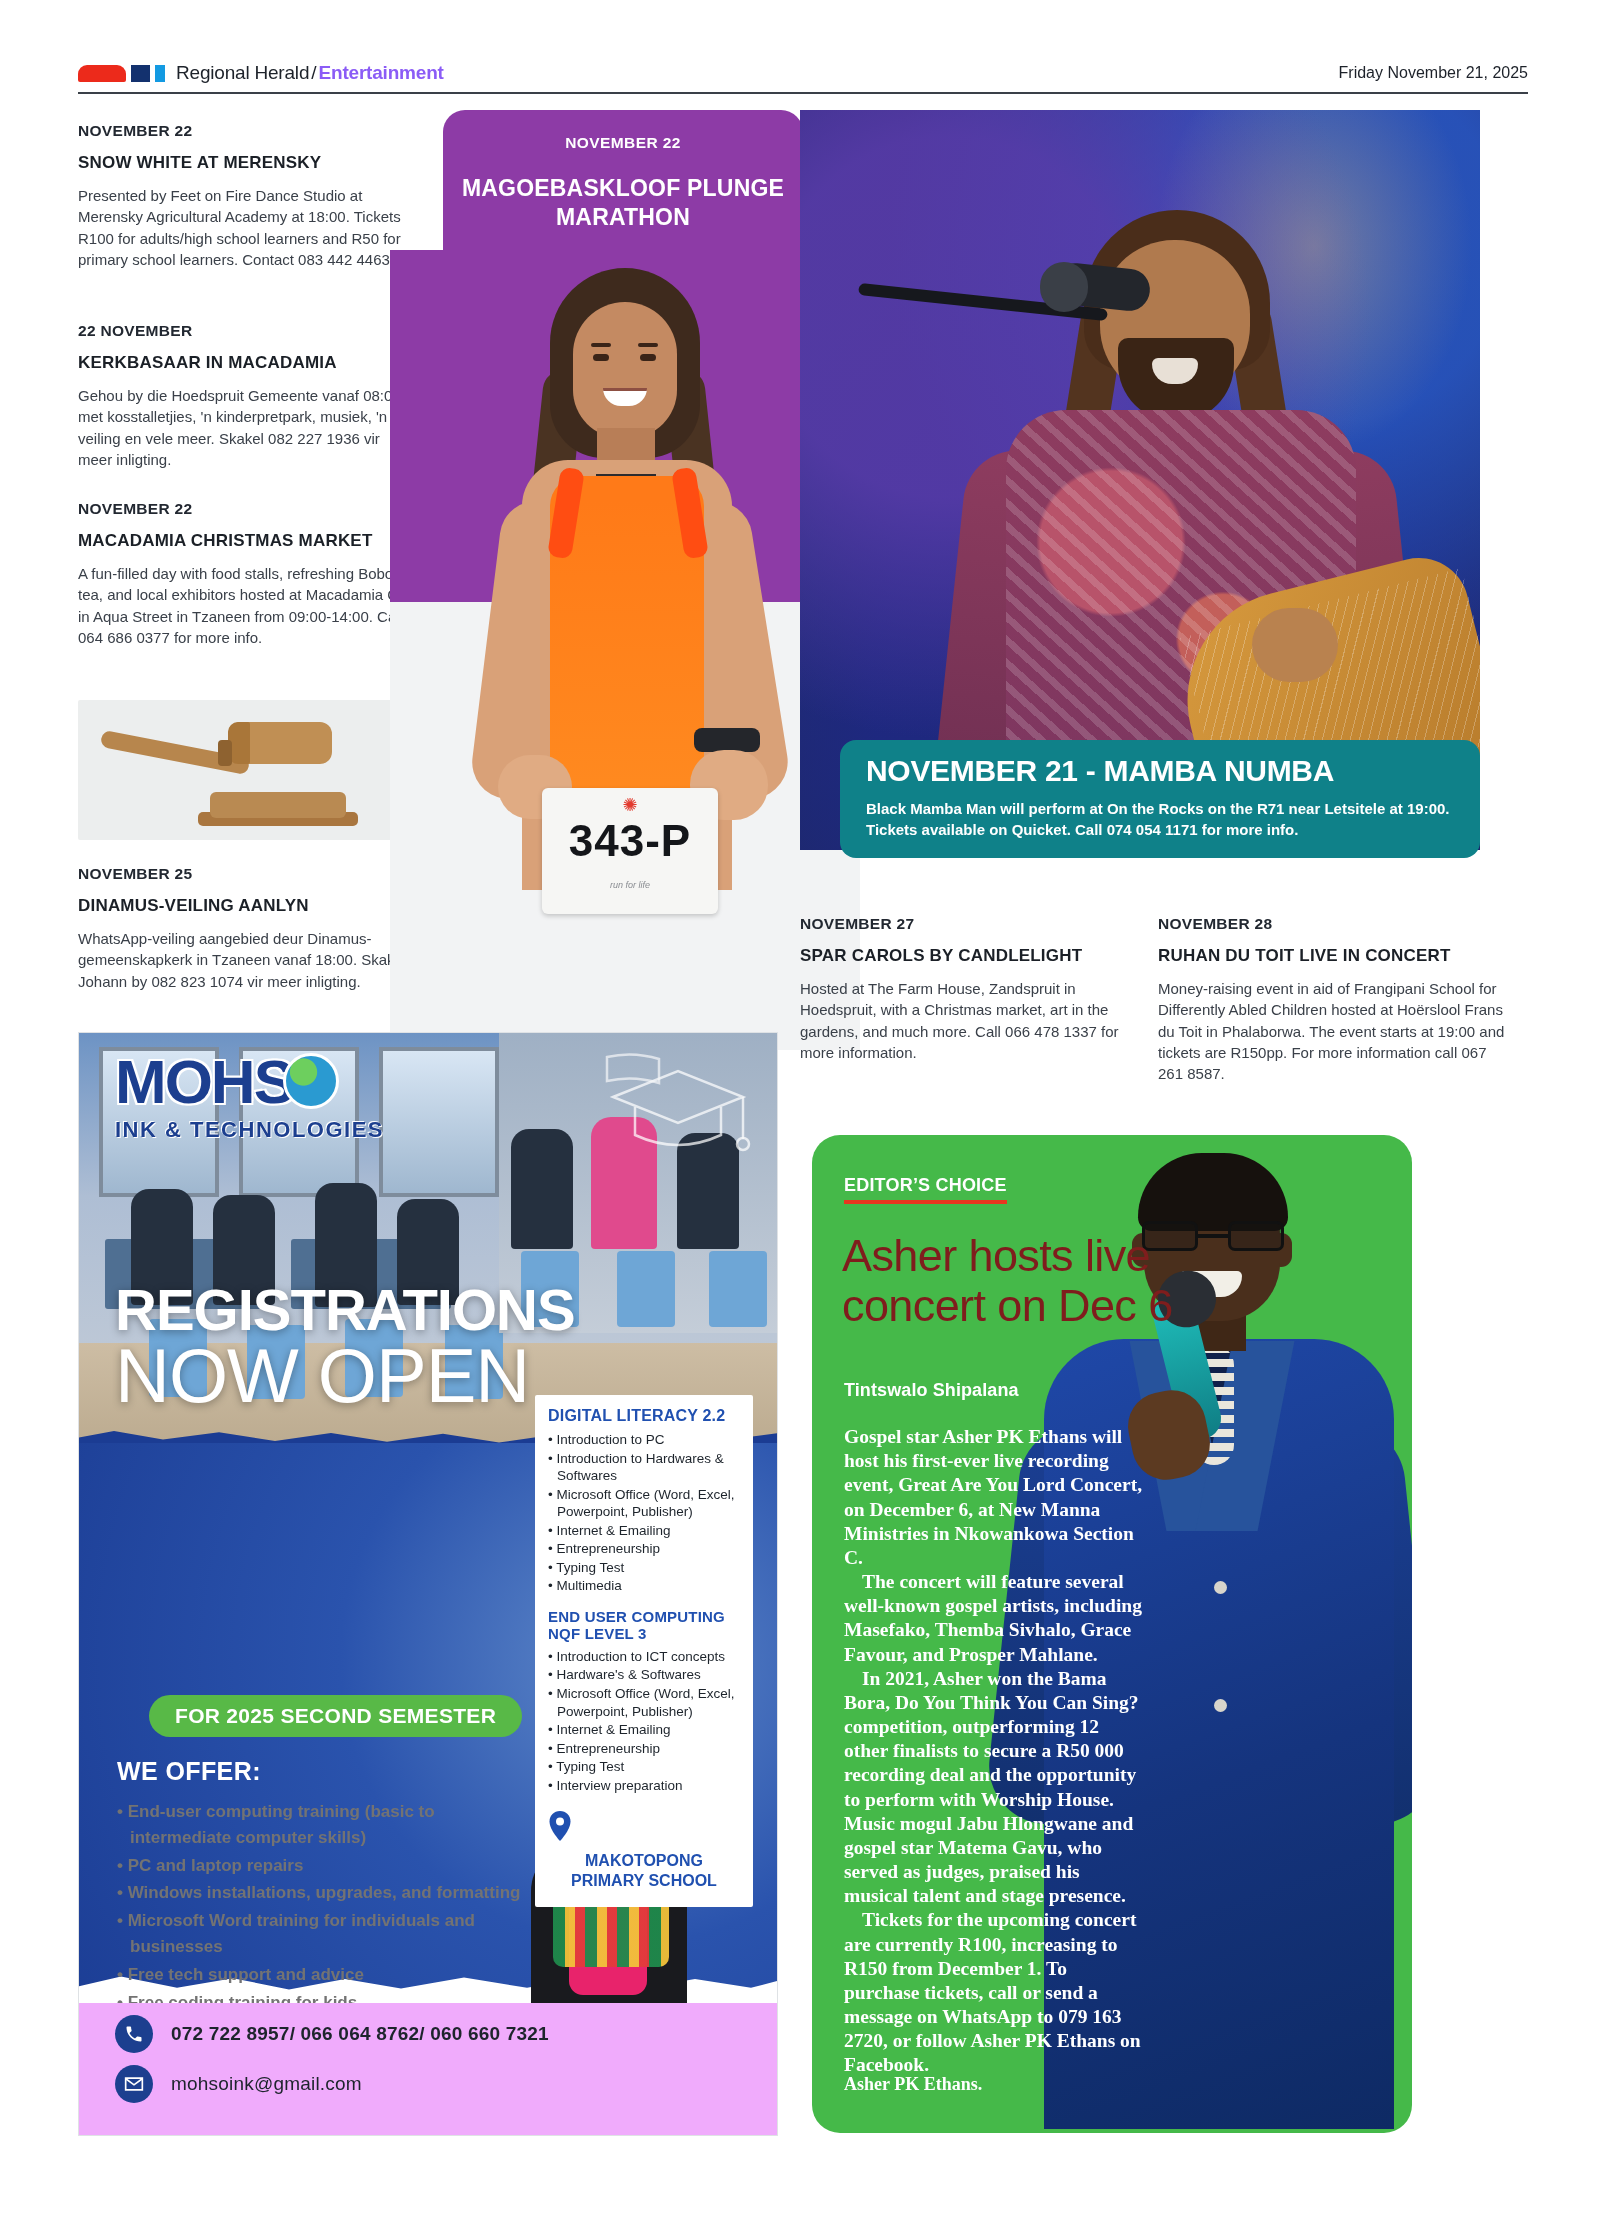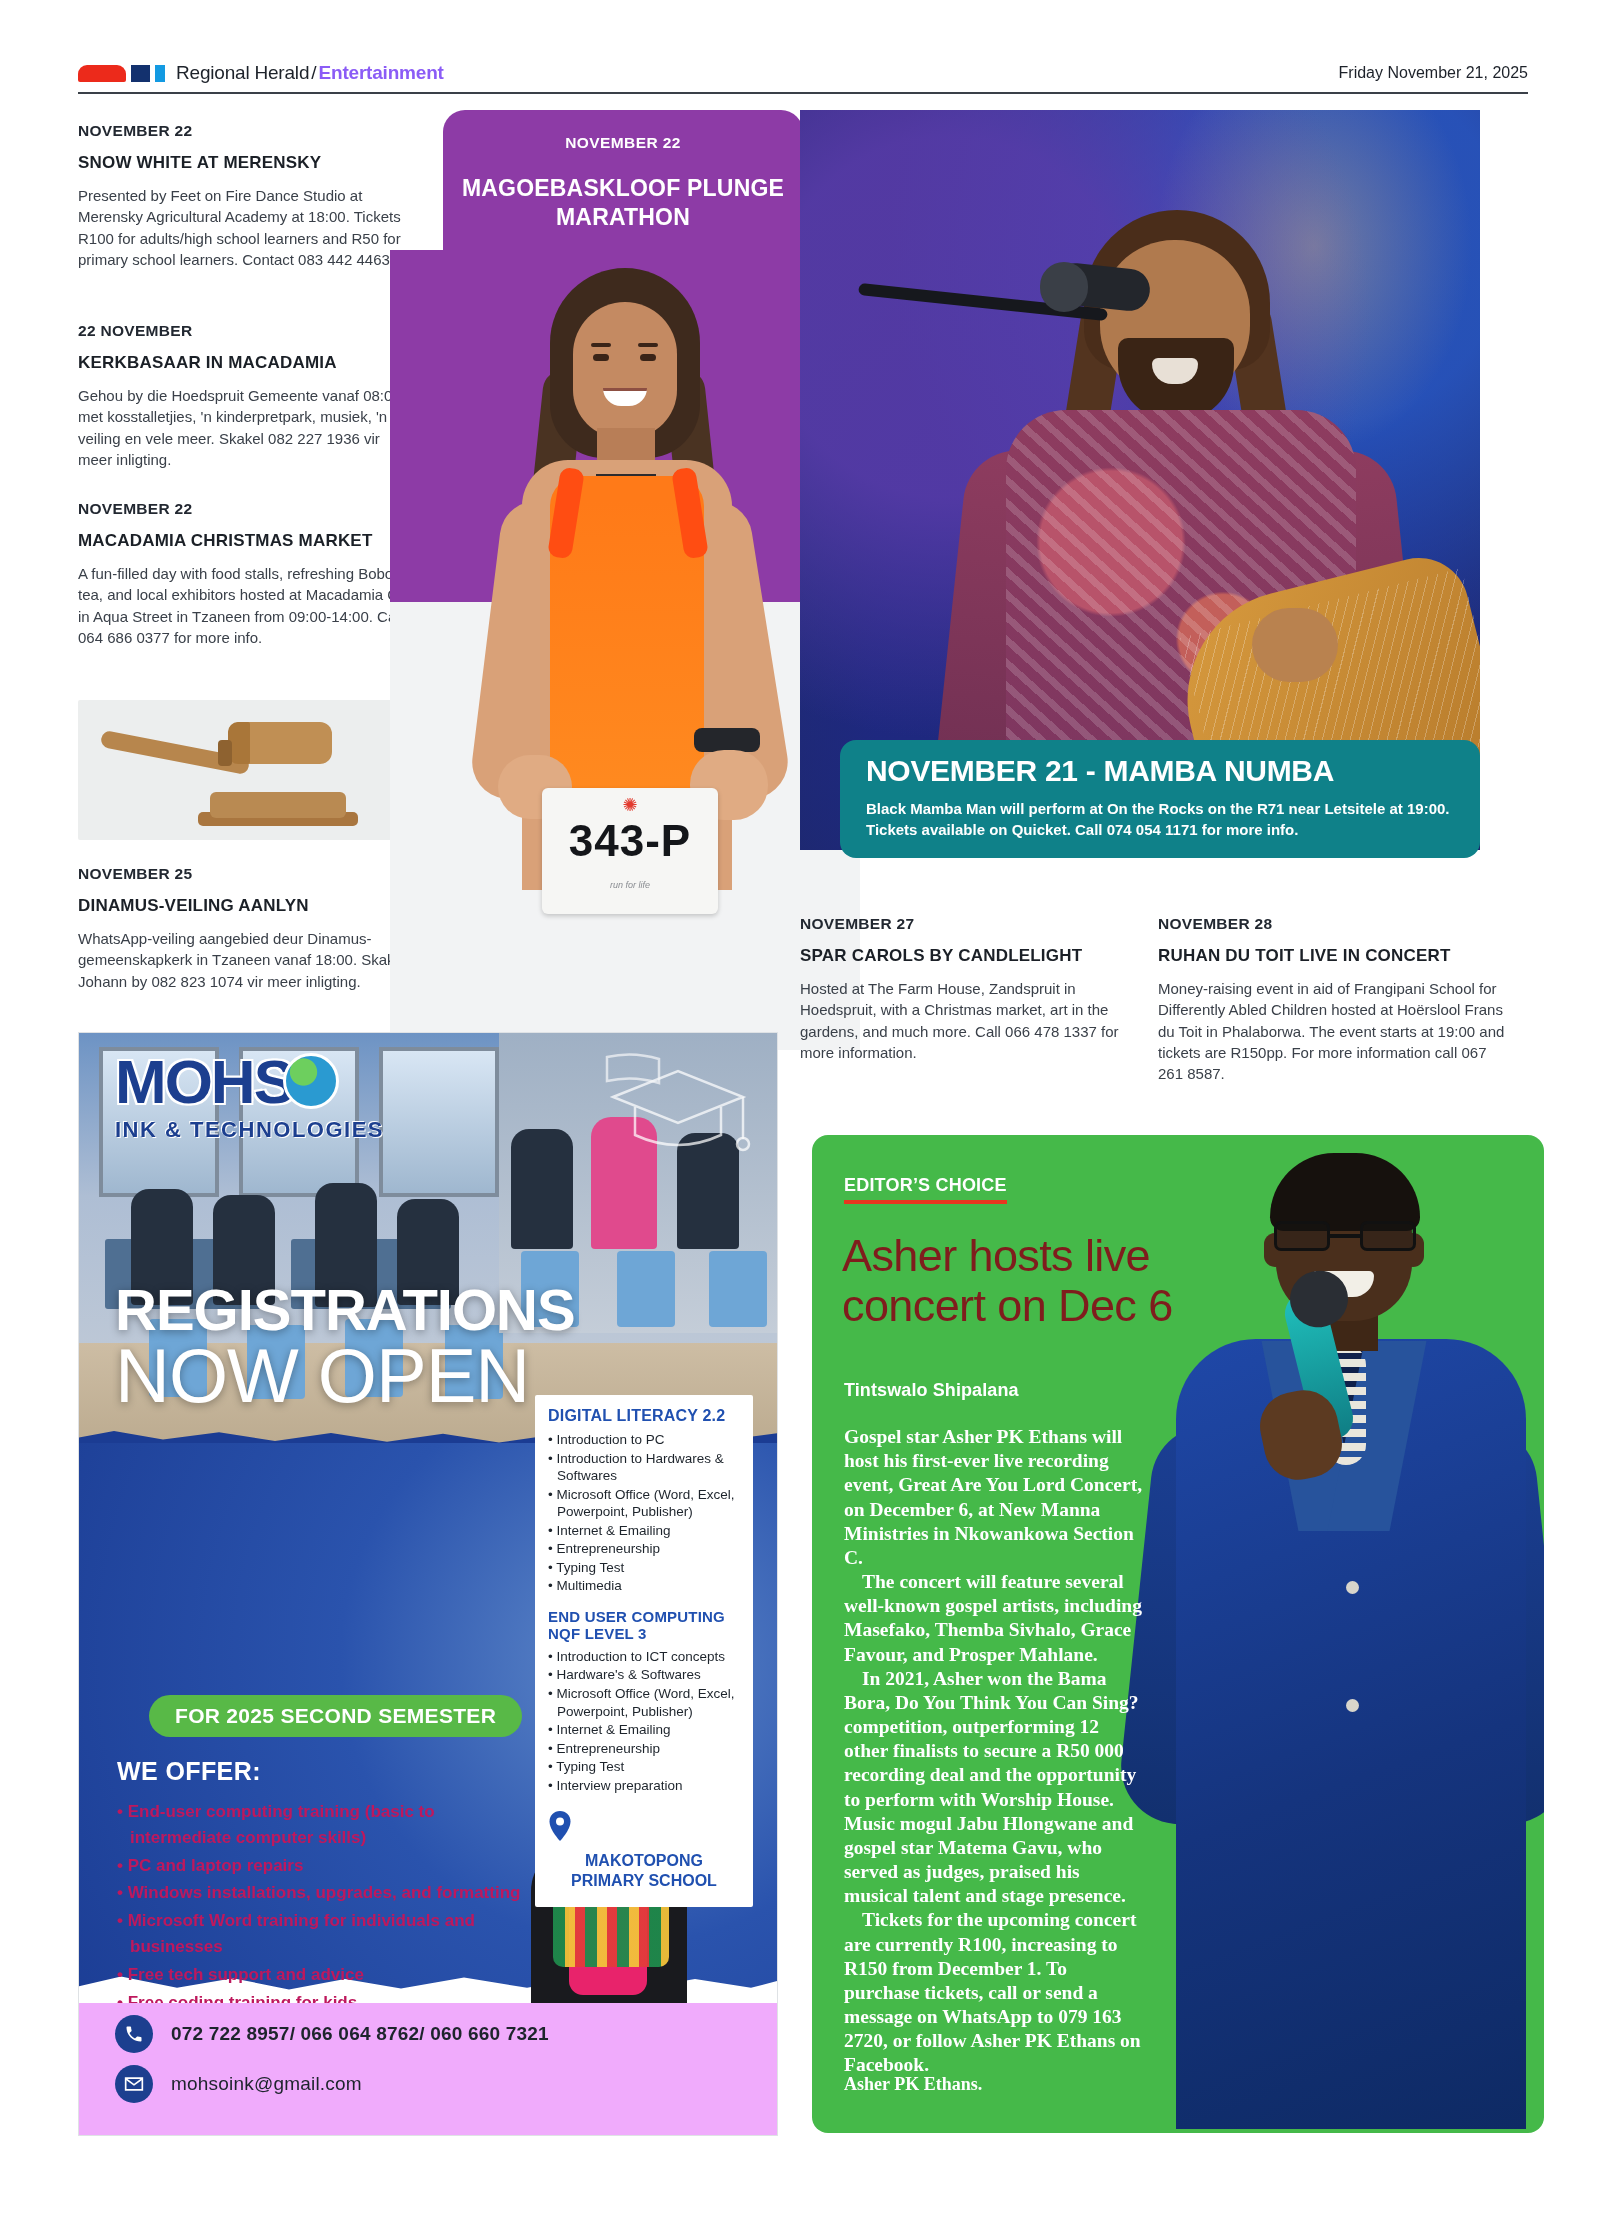--- a/index.html
+++ b/index.html
@@ -171,21 +171,21 @@
     position:absolute; left:36px; top:305px; z-index:7;
     font-size:76px; font-weight:300; color:#ffffff; letter-spacing:-1px; line-height:1;
     text-shadow:0 2px 8px rgba(0,0,0,.35);
   }
   .mohs-sem {
     position:absolute; left:70px; top:662px; z-index:7;
     background:#58b947; color:#ffffff; border-radius:22px;
     padding:9px 26px; font-size:21px; font-weight:800; letter-spacing:0.3px;
   }
   .mohs-weoffer { position:absolute; left:38px; top:724px; z-index:7; color:#ffffff; font-size:25px; font-weight:800; letter-spacing:0.4px; }
-  .mohs-offers { position:absolute; left:38px; top:766px; width:420px; z-index:7; color:#be185d; font-size:17px; font-weight:700; line-height:1.52; }
+  .mohs-offers { position:absolute; left:38px; top:766px; width:420px; z-index:7; color:#737373; font-size:17px; font-weight:700; line-height:1.52; }
   .mohs-offers li { list-style:none; text-indent:-13px; padding-left:13px; margin-bottom:2px; }
 
   .mohs-courses {
     position:absolute; left:456px; top:362px; width:218px; z-index:8;
     background:#ffffff; padding:12px 13px 16px 13px; border-radius:2px;
   }
   .mc-head { color:#2050b0; font-size:16px; font-weight:800; letter-spacing:0.2px; margin-bottom:6px; }
   .mc-head2{ color:#2050b0; font-size:15px; font-weight:800; letter-spacing:0.2px; margin:13px 0 6px; }
   .mc-list li { list-style:none; font-size:13.5px; line-height:1.3; color:#1d242c; text-indent:-9px; padding-left:9px; margin-bottom:1px; }
   .mc-pin { margin:16px auto 6px; width:24px; height:30px; }
@@ -202,22 +202,22 @@
 
   .mohs-contacts { position:absolute; left:0; bottom:0; width:700px; height:132px; background:#f0abfc; z-index:9; }
   .mc-row { display:flex; align-items:center; gap:18px; padding:12px 0 0 36px; }
   .mc-ico { width:38px; height:38px; border-radius:19px; background:#1c3f8f; display:flex; align-items:center; justify-content:center; flex:0 0 auto; }
   .mc-ico svg { width:20px; height:20px; fill:#ffffff; }
   .mc-txt { font-size:19px; font-weight:800; color:#1d242c; letter-spacing:0.2px; }
   .mc-txt.email { font-weight:400; font-size:19px; }
 
   
   .editor {
-    position:absolute; left:812px; top:1135px; width:732px; height:998px;
-    background:#45b949; border-radius:16px; overflow:hidden;
+    position:absolute; left:812px; top:1135px; width:600px; height:998px;
+    background:#45b949; border-radius:28px; overflow:hidden;
   }
   .ed-tag {
     position:absolute; left:32px; top:40px; color:#ffffff;
     font-size:18px; font-weight:800; letter-spacing:0.2px;
     border-bottom:4px solid #e8371f; padding-bottom:4px;
   }
   .ed-head {
     position:absolute; left:30px; top:96px; width:420px; color:#7f1d1d;
     font-size:45px; font-weight:400; line-height:1.1; letter-spacing:-0.6px;
   }

